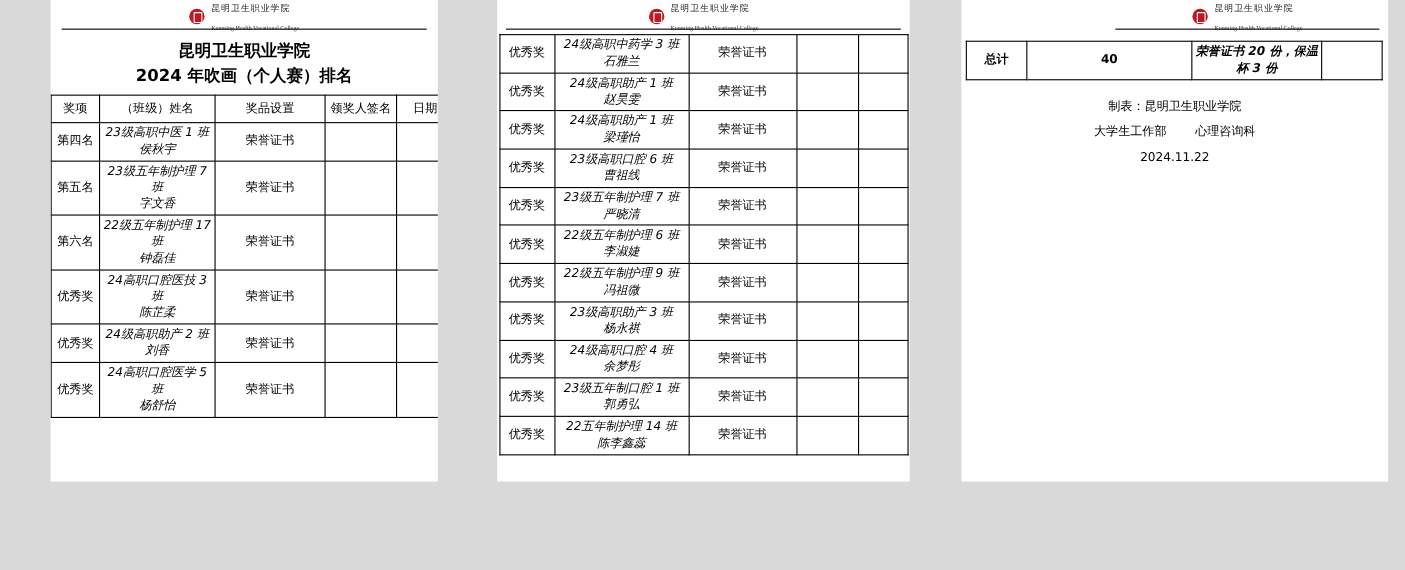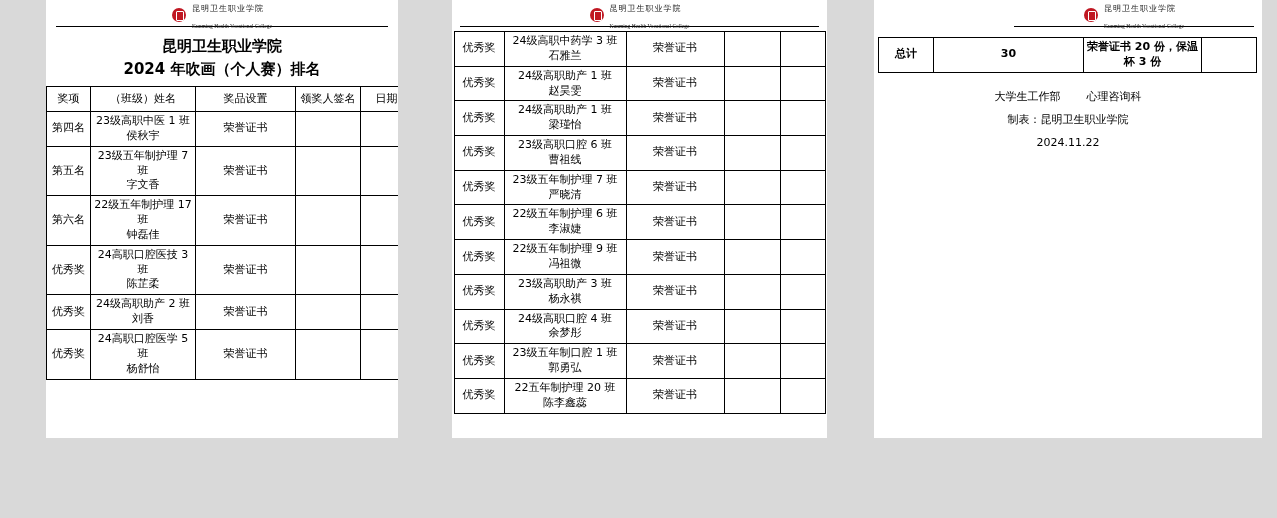--- a/index.html
+++ b/index.html
@@ -116,21 +116,21 @@
   #t2 td { height: 20px; }
 
   #t3 { margin: 10px 0 0 4px; width: 378px; }
   #t3 col.c0 { width: 55px; }
   #t3 col.c1 { width: 150px; }
   #t3 col.c2 { width: 118px; }
   #t3 col.c3 { width: 55px; }
   #t3 td { height: 24px; font-weight: bold; }
   #t3 td.plain { font-weight: normal; }
 
-  .two-line { white-space: pre-line; }
+  .two-line { white-space: pre-line; font-style: italic; }
 
   .footer {
     margin-top: 12px;
     font-family: "DejaVu Sans", sans-serif;
     font-size: 11px;
     color: #000;
     text-align: center;
     line-height: 2.1;
   }
   .footer .line { display: block; }
@@ -318,21 +318,21 @@
         <tr>
           <td>优秀奖</td>
           <td class="two-line">23级五年制口腔 1 班
 郭勇弘</td>
           <td>荣誉证书</td>
           <td></td>
           <td></td>
         </tr>
         <tr>
           <td>优秀奖</td>
-          <td class="two-line">22五年制护理 20 班
+          <td class="two-line">22五年制护理 14 班
 陈李鑫蕊</td>
           <td>荣誉证书</td>
           <td></td>
           <td></td>
         </tr>
       </tbody>
     </table>
   </div>
 
   <div class="page" id="page3">
@@ -347,32 +347,32 @@
     <table class="grid" id="t3">
       <colgroup>
           <col class="c0">
           <col class="c1">
           <col class="c2">
           <col class="c3">
         </colgroup>
       <tbody>
         <tr>
           <td>总计</td>
-          <td>30</td>
+          <td>40</td>
           <td class="two-line">荣誉证书 20 份，保温
 杯 3 份</td>
           <td class="plain"></td>
         </tr>
       </tbody>
     </table>
 
     <div class="footer">
       <span class="line">
+        <span>制表：</span><span>昆明卫生职业学院</span>
+      </span>
+      <span class="line">
         <span>大学生工作部</span><span class="sp"></span><span>心理咨询科</span>
       </span>
-      <span class="line">
-        <span>制表：</span><span>昆明卫生职业学院</span>
-      </span>
       <span class="line">2024.11.22</span>
     </div>
   </div>
 
 </div>
 
 </body></html>

